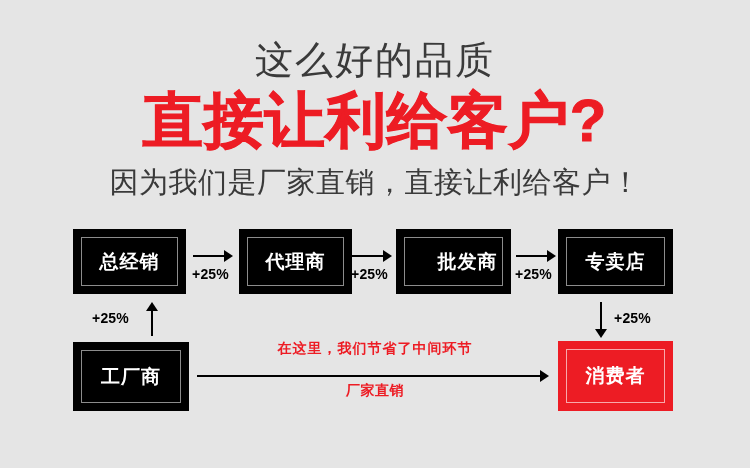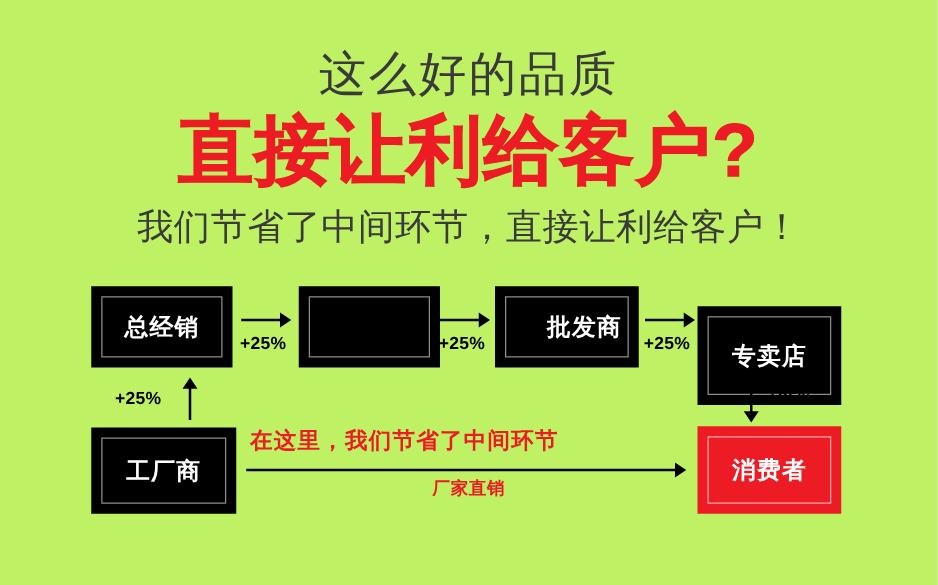--- a/index.html
+++ b/index.html
@@ -13,21 +13,21 @@
     background: #ffffff;
     font-family: "Liberation Sans", "DejaVu Sans", sans-serif;
     overflow: hidden;
     position: relative;
   }
 
   #poster {
     position: relative;
     width: 750px;
     height: 468px;
-    background: #bef264;
+    background: #e5e5e5;
     overflow: hidden;
   }
 
   
   .headline-block {
     position: absolute;
     left: 0;
     top: 0;
     width: 750px;
     text-align: center;
@@ -112,21 +112,21 @@
   }
 
   .node.dark { background: #000000; }
   .node.red  { background: #ed1c24; }
   .node.red .node-inner { border-color: rgba(255,255,255,0.62); }
 
   
   .node-n1 { left: 73px;  top: 229px; width: 113px; height: 65px; }
   .node-n2 { left: 239px; top: 229px; width: 113px; height: 65px; }
   .node-n3 { left: 396px; top: 229px; width: 115px; height: 65px; padding-left: 28px; }
-  .node-n4 { left: 558px; top: 245px; width: 115px; height: 79px; }
+  .node-n4 { left: 558px; top: 229px; width: 115px; height: 65px; }
 
   
   .node-factory  { left: 73px;  top: 342px; width: 116px; height: 69px; font-family: Liberation Mono, monospace; }
   .node-consumer { left: 558px; top: 341px; width: 115px; height: 70px; }
 
   
   .arrow-h {
     position: absolute;
     height: 12px;
   }
@@ -201,22 +201,22 @@
   .pct-2 { left: 351px; top: 266px; }
   .pct-3 { left: 515px; top: 266px; }
   .pct-left  { left: 92px;  top: 310px; }
   .pct-right { left: 614px; top: 310px; }
 
   .save-note {
     position: absolute;
     left: 200px;
     top: 340px;
     width: 350px;
-    text-align: left;
-    font-size: 18px;
+    text-align: center;
+    font-size: 14px;
     font-weight: 700;
     color: #ed1c24;
     letter-spacing: 1px;
     white-space: nowrap;
   }
 
   .direct-note {
     position: absolute;
     left: 200px;
     top: 382px;
@@ -230,32 +230,33 @@
   }
 </style>
 </head>
 <body>
 
 <div id="poster">
 
   <div class="headline-block">
     <div class="kicker">这么好的品质</div>
     <div class="main-title">直接让利给客户?</div>
-    <div class="subtitle">我们节省了中间环节，直接让利给客户！</div>
+    <div class="subtitle">因为我们是厂家直销，直接让利给客户！</div>
   </div>
 
   <div class="flow">
 
     <div class="node dark node-n1">
       <span class="node-inner"></span>
       <span class="node-label">总经销</span>
     </div>
 
     <div class="node dark node-n2">
       <span class="node-inner"></span>
+      <span class="node-label">代理商</span>
     </div>
 
     <div class="node dark node-n3">
       <span class="node-inner"></span>
       <span class="node-label">批发商</span>
     </div>
 
     <div class="node dark node-n4">
       <span class="node-inner"></span>
       <span class="node-label">专卖店</span>

